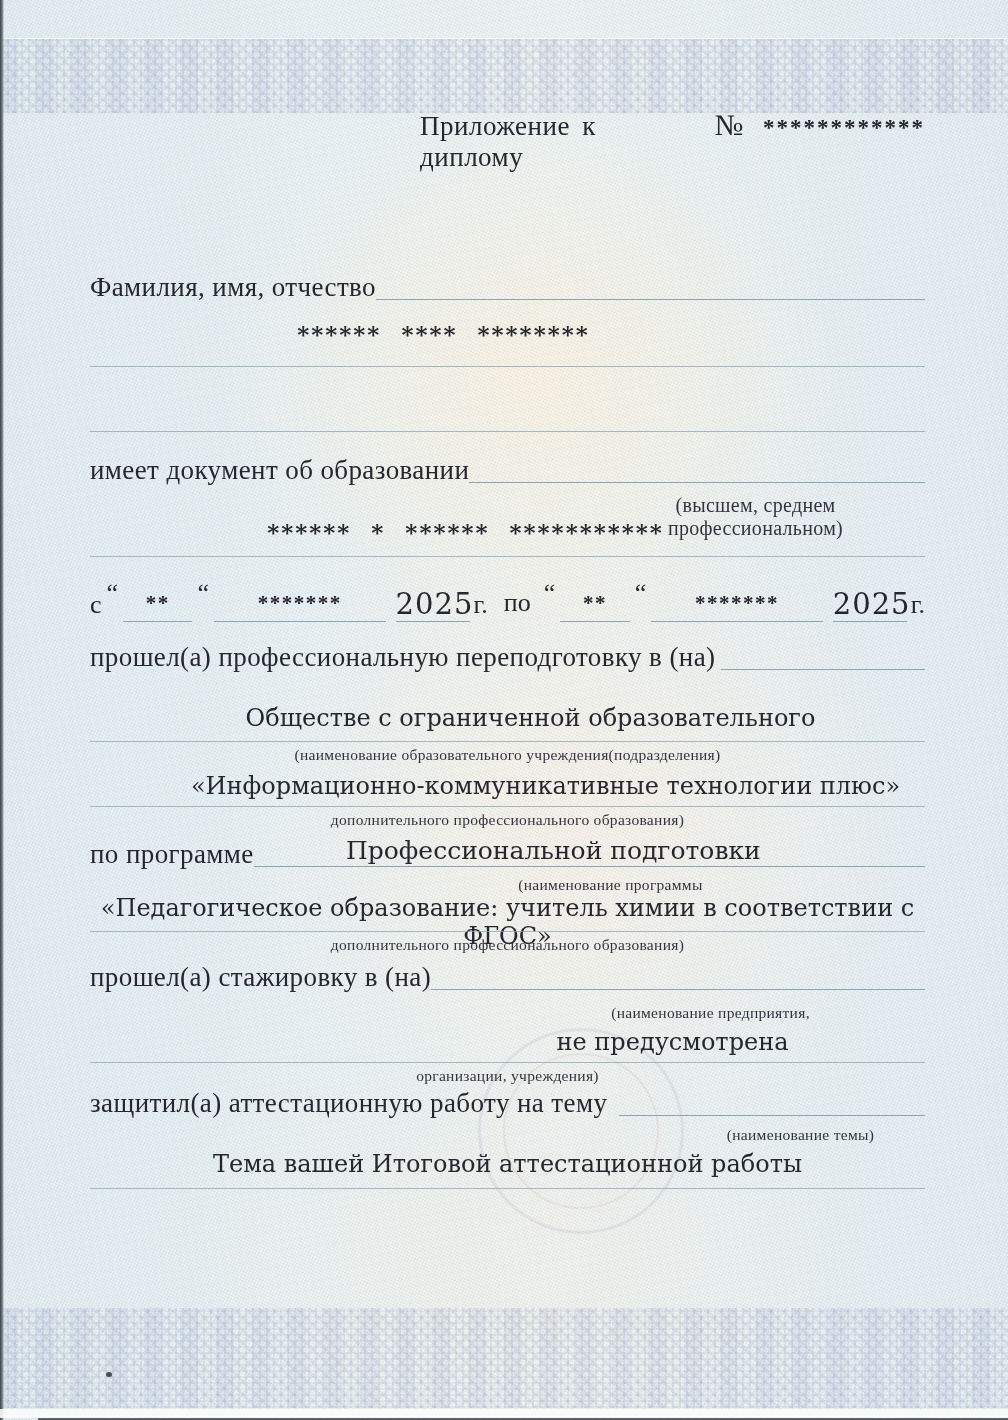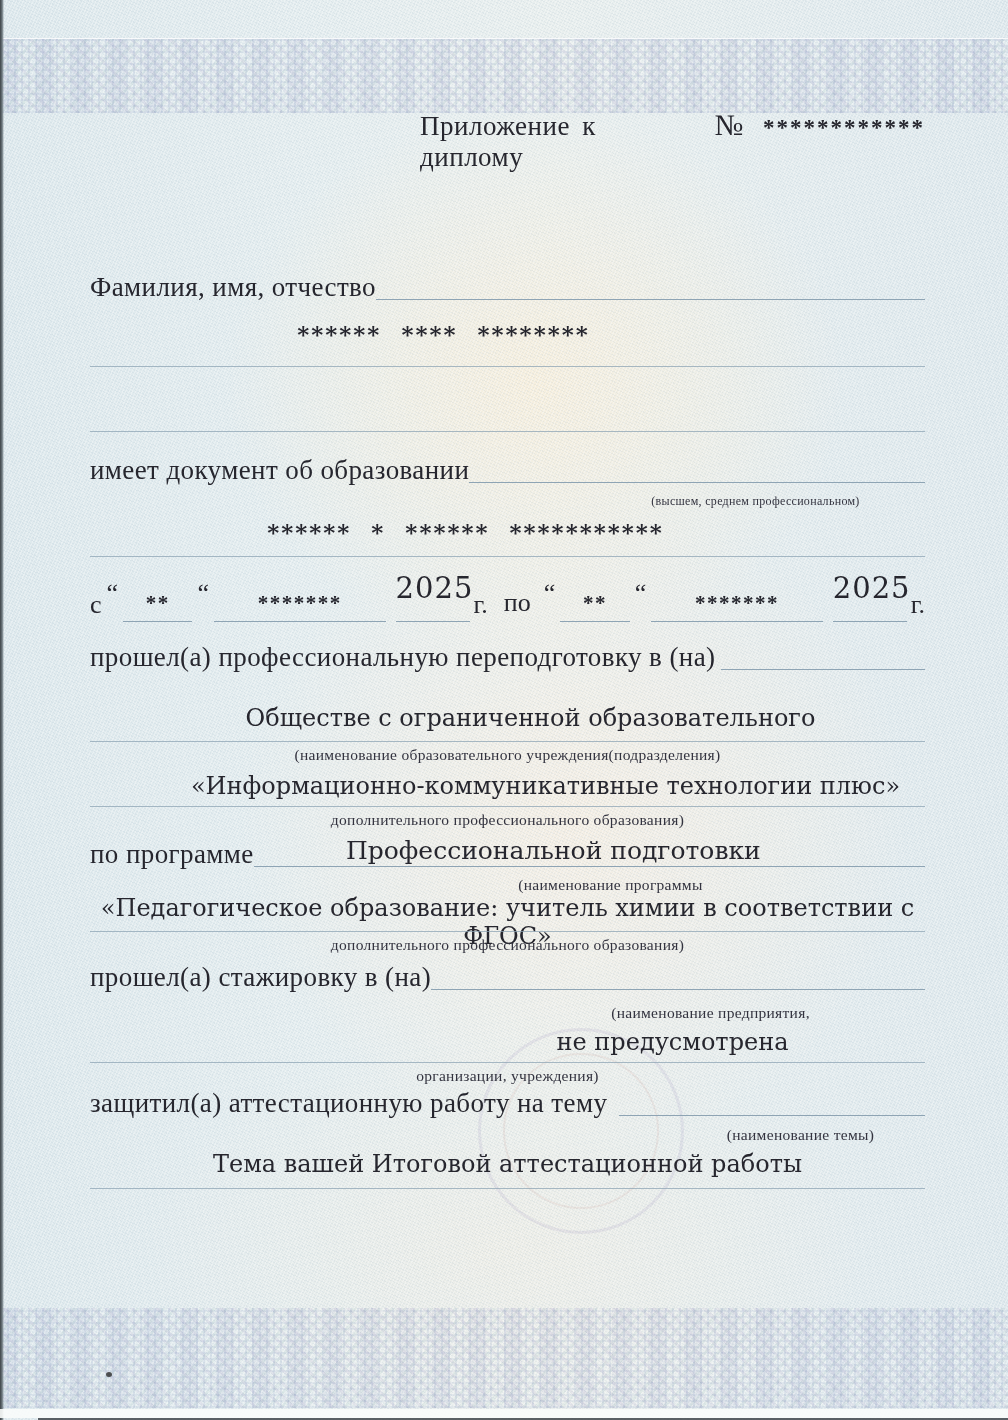--- a/index.html
+++ b/index.html
@@ -45,28 +45,28 @@
   .val{position:absolute;left:90px;right:83px;text-align:center;font-family:"DejaVu Serif",serif;
     font-size:24px;z-index:2;box-sizing:border-box;}
   .stars{font-weight:600;letter-spacing:2px;word-spacing:10px;font-size:23px;white-space:nowrap;}
 
   .row-title{top:108px;left:420px;align-items:baseline;}
   .title-text{font-size:27px;letter-spacing:.5px;word-spacing:5px;margin-right:34px;}
   .num-sign{font-size:30px;margin-right:20px;}
   .row-name{top:272px;}
   .stars-name{top:320px;padding-right:128px;}
   .row-edu{top:455px;}
-  .cap-edu{top:494px;padding-left:496px;font-size:12px;}
+  .cap-edu{top:494px;padding-left:496px;font-size:20px;}
   .stars-edu{top:518px;padding-right:84px;}
   .row-date{top:578px;height:44px;}
   .dcell{border-bottom:1px solid #8ea4b4;text-align:center;font-weight:600;letter-spacing:1.5px;
     font-size:21px;padding-bottom:5px;white-space:nowrap;}
   .d-day{width:72px;}
   .d-month{width:178px;}
-  .d-year{width:74px;font-family:"DejaVu Serif",serif;font-weight:400;font-size:29px;letter-spacing:1px;padding-bottom:16px;}
+  .d-year{width:74px;font-family:"DejaVu Serif",serif;font-weight:400;font-size:29px;letter-spacing:1px;padding-bottom:0;}
   .q{font-size:26px;position:relative;top:-14px;margin:0 5px;}
   .plabel{font-size:26px;padding-bottom:2px;white-space:nowrap;}
   .gsuffix{font-size:26px;padding-bottom:2px;margin-left:4px;margin-right:6px;}
   .mid{margin:0 8px 2px 10px;}
   .row-retrain{top:642px;gap:6px;}
   .val-org1{top:704px;padding-left:46px;}
   .cap-ret1{top:746px;}
   .val-org2{top:772px;padding-left:76px;}
   .cap-ret2{top:811px;}
   .row-program{top:838px;}

